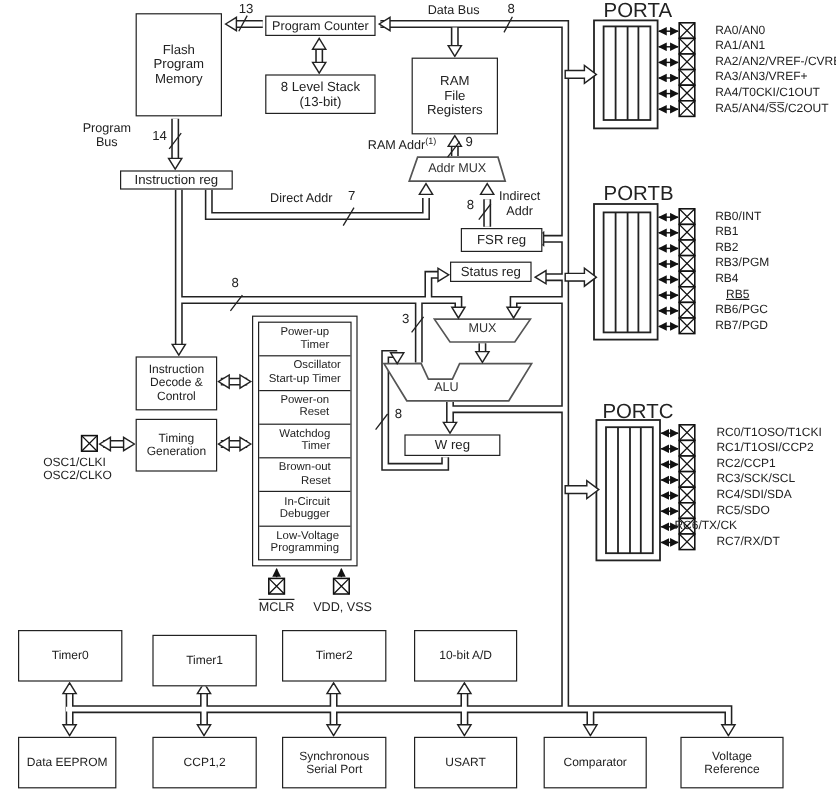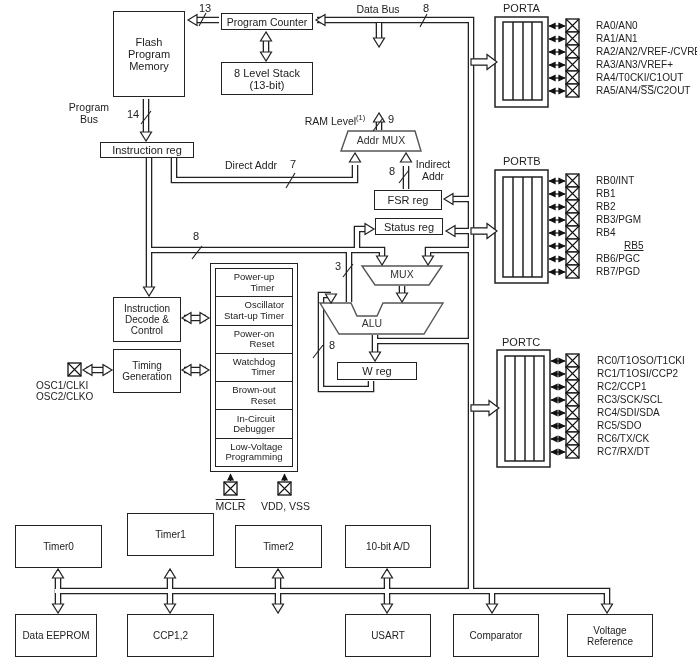--- a/index.html
+++ b/index.html
@@ -7,21 +7,21 @@
          font-family:"Liberation Sans","DejaVu Sans",sans-serif;color:#222;}
   .stage svg{position:absolute;left:0;top:0;}
   .box{position:absolute;border:1.5px solid #222;background:#fff;display:flex;
        align-items:center;justify-content:center;text-align:center;
        font-size:11px;line-height:12px;white-space:pre-line;box-sizing:border-box;}
   .sm{font-size:10px;line-height:11px;}
   .lbl{position:absolute;font-size:10.5px;line-height:12px;white-space:pre-line;text-align:center;}
   .lft{text-align:left;}
   .num{position:absolute;font-size:11px;line-height:13px;text-align:center;}
   .pin{position:absolute;font-size:10px;line-height:12px;height:12px;white-space:nowrap;margin-left:12px;}
-  .ptitle{position:absolute;font-size:11px;line-height:13px;}
+  .ptitle{position:absolute;font-size:17px;line-height:13px;}
   .shape-lbl{position:absolute;font-size:10.5px;line-height:13px;text-align:center;color:#333;background:transparent;}
   .ovl{text-decoration:overline;}
   .features-inner{position:absolute;left:215px;top:268px;width:78px;height:199px;
        border:1.4px solid #222;box-sizing:border-box;display:flex;flex-direction:column;background:#fff;}
   .frow{flex:1;display:flex;align-items:center;justify-content:center;text-align:right;
        font-size:9.5px;line-height:10.5px;white-space:pre-line;border-bottom:1.4px solid #222;}
   .frow:last-child{border-bottom:none;}
   sup{font-size:7.5px;}
 </style>
 </head>
@@ -165,22 +165,25 @@
       <use href="#xpad" x="278" y="482"></use>
     </g>
   </svg>
 
   <div class="box" style="left:113px;top:11px;width:72px;height:86px;">Flash
 Program
 Memory</div>
   <div class="box" style="left:221px;top:13px;width:92px;height:17px;font-size:10.5px;">Program Counter</div>
   <div class="box" style="left:221px;top:62px;width:92px;height:33px;">8 Level Stack
 (13-bit)</div>
+  <div class="box" style="left:343px;top:48px;width:72px;height:64px;">RAM
+File
+Registers</div>
   <div class="box" style="left:100px;top:142px;width:94px;height:16px;">Instruction reg</div>
-  <div class="box" style="left:374px;top:190px;width:68px;height:20px;">FSR reg</div>
+  <div class="box" style="left:384px;top:190px;width:68px;height:20px;">FSR reg</div>
   <div class="box" style="left:375px;top:218px;width:68px;height:17px;">Status reg</div>
   <div class="box" style="left:337px;top:362px;width:80px;height:18px;">W reg</div>
   <div class="box sm" style="left:113px;top:297px;width:68px;height:45px;">Instruction
 Decode &amp;
 Control</div>
   <div class="box sm" style="left:113px;top:349px;width:68px;height:44px;">Timing
 Generation</div>
 
   <div class="shape-lbl" style="left:341px;top:134px;width:80px;">Addr MUX</div>
   <div class="shape-lbl" style="left:377px;top:268px;width:50px;">MUX</div>
@@ -200,21 +203,21 @@
 Reset</div>
     <div class="frow">In-Circuit
 Debugger</div>
     <div class="frow">Low-Voltage
 Programming</div>
   </div>
 
   <div class="lbl" style="left:352px;top:3px;width:52px;">Data Bus</div>
   <div class="lbl" style="left:66px;top:101px;width:46px;">Program
 Bus</div>
-  <div class="lbl" style="left:299px;top:112px;width:72px;"><span>RAM Level</span><sup>(1)</sup></div>
+  <div class="lbl" style="left:299px;top:112px;width:72px;"><span>RAM Addr</span><sup>(1)</sup></div>
   <div class="lbl" style="left:220px;top:159px;width:62px;">Direct Addr</div>
   <div class="lbl" style="left:409px;top:158px;width:48px;">Indirect
 Addr</div>
 
   <div class="num" style="left:196px;top:2px;width:18px;">13</div>
   <div class="num" style="left:420px;top:2px;width:12px;">8</div>
   <div class="num" style="left:124px;top:108px;width:18px;">14</div>
   <div class="num" style="left:385px;top:113px;width:12px;">9</div>
   <div class="num" style="left:287px;top:158px;width:12px;">7</div>
   <div class="num" style="left:386px;top:165px;width:12px;">8</div>
@@ -231,43 +234,45 @@
   <div class="pin" style="left:584px;top:46px;">RA2/AN2/VREF-/CVREF</div>
   <div class="pin" style="left:584px;top:59px;">RA3/AN3/VREF+</div>
   <div class="pin" style="left:584px;top:72px;">RA4/T0CKI/C1OUT</div>
   <div class="pin" style="left:584px;top:85px;">RA5/AN4/S̅S̅/C2OUT</div>
 
   <div class="pin" style="left:584px;top:175px;">RB0/INT</div>
   <div class="pin" style="left:584px;top:188px;">RB1</div>
   <div class="pin" style="left:584px;top:201px;">RB2</div>
   <div class="pin" style="left:584px;top:214px;">RB3/PGM</div>
   <div class="pin" style="left:584px;top:227px;">RB4</div>
-  <div class="pin" style="left:612px;top:240px;text-decoration:underline;">RB5</div>
+  <div class="pin" style="left:593px;top:240px;text-decoration:underline;">RB5</div>
   <div class="pin" style="left:584px;top:253px;">RB6/PGC</div>
   <div class="pin" style="left:584px;top:266px;">RB7/PGD</div>
 
   <div class="pin" style="left:585px;top:355px;">RC0/T1OSO/T1CKI</div>
   <div class="pin" style="left:585px;top:368px;">RC1/T1OSI/CCP2</div>
   <div class="pin" style="left:585px;top:381px;">RC2/CCP1</div>
   <div class="pin" style="left:585px;top:394px;">RC3/SCK/SCL</div>
   <div class="pin" style="left:585px;top:407px;">RC4/SDI/SDA</div>
   <div class="pin" style="left:585px;top:420px;">RC5/SDO</div>
-  <div class="pin" style="left:585px;top:433px;">RC6/TX/CK</div>
+  <div class="pin" style="left:550px;top:433px;">RC6/TX/CK</div>
   <div class="pin" style="left:585px;top:446px;">RC7/RX/DT</div>
 
   <div class="lbl lft" style="left:36px;top:380px;width:70px;font-size:10px;line-height:11px;">OSC1/CLKI
 OSC2/CLKO</div>
   <div class="lbl ovl" style="left:207px;top:500px;width:47px;">MCLR</div>
   <div class="lbl" style="left:258px;top:500px;width:55px;">VDD, VSS</div>
 
   <div class="box sm" style="left:15px;top:525px;width:87px;height:43px;">Timer0</div>
-  <div class="box sm" style="left:127px;top:513px;width:87px;height:43px;">Timer1</div>
+  <div class="box sm" style="left:127px;top:529px;width:87px;height:43px;">Timer1</div>
   <div class="box sm" style="left:235px;top:525px;width:87px;height:43px;">Timer2</div>
   <div class="box sm" style="left:345px;top:525px;width:86px;height:43px;">10-bit A/D</div>
 
   <div class="box sm" style="left:15px;top:614px;width:82px;height:43px;">Data EEPROM</div>
   <div class="box sm" style="left:127px;top:614px;width:87px;height:43px;">CCP1,2</div>
+  <div class="box sm" style="left:235px;top:614px;width:87px;height:43px;">Synchronous
+Serial Port</div>
   <div class="box sm" style="left:345px;top:614px;width:86px;height:43px;">USART</div>
   <div class="box sm" style="left:453px;top:614px;width:86px;height:43px;">Comparator</div>
   <div class="box sm" style="left:567px;top:614px;width:86px;height:43px;">Voltage
 Reference</div>
 
 </div>
 
 </body></html>

